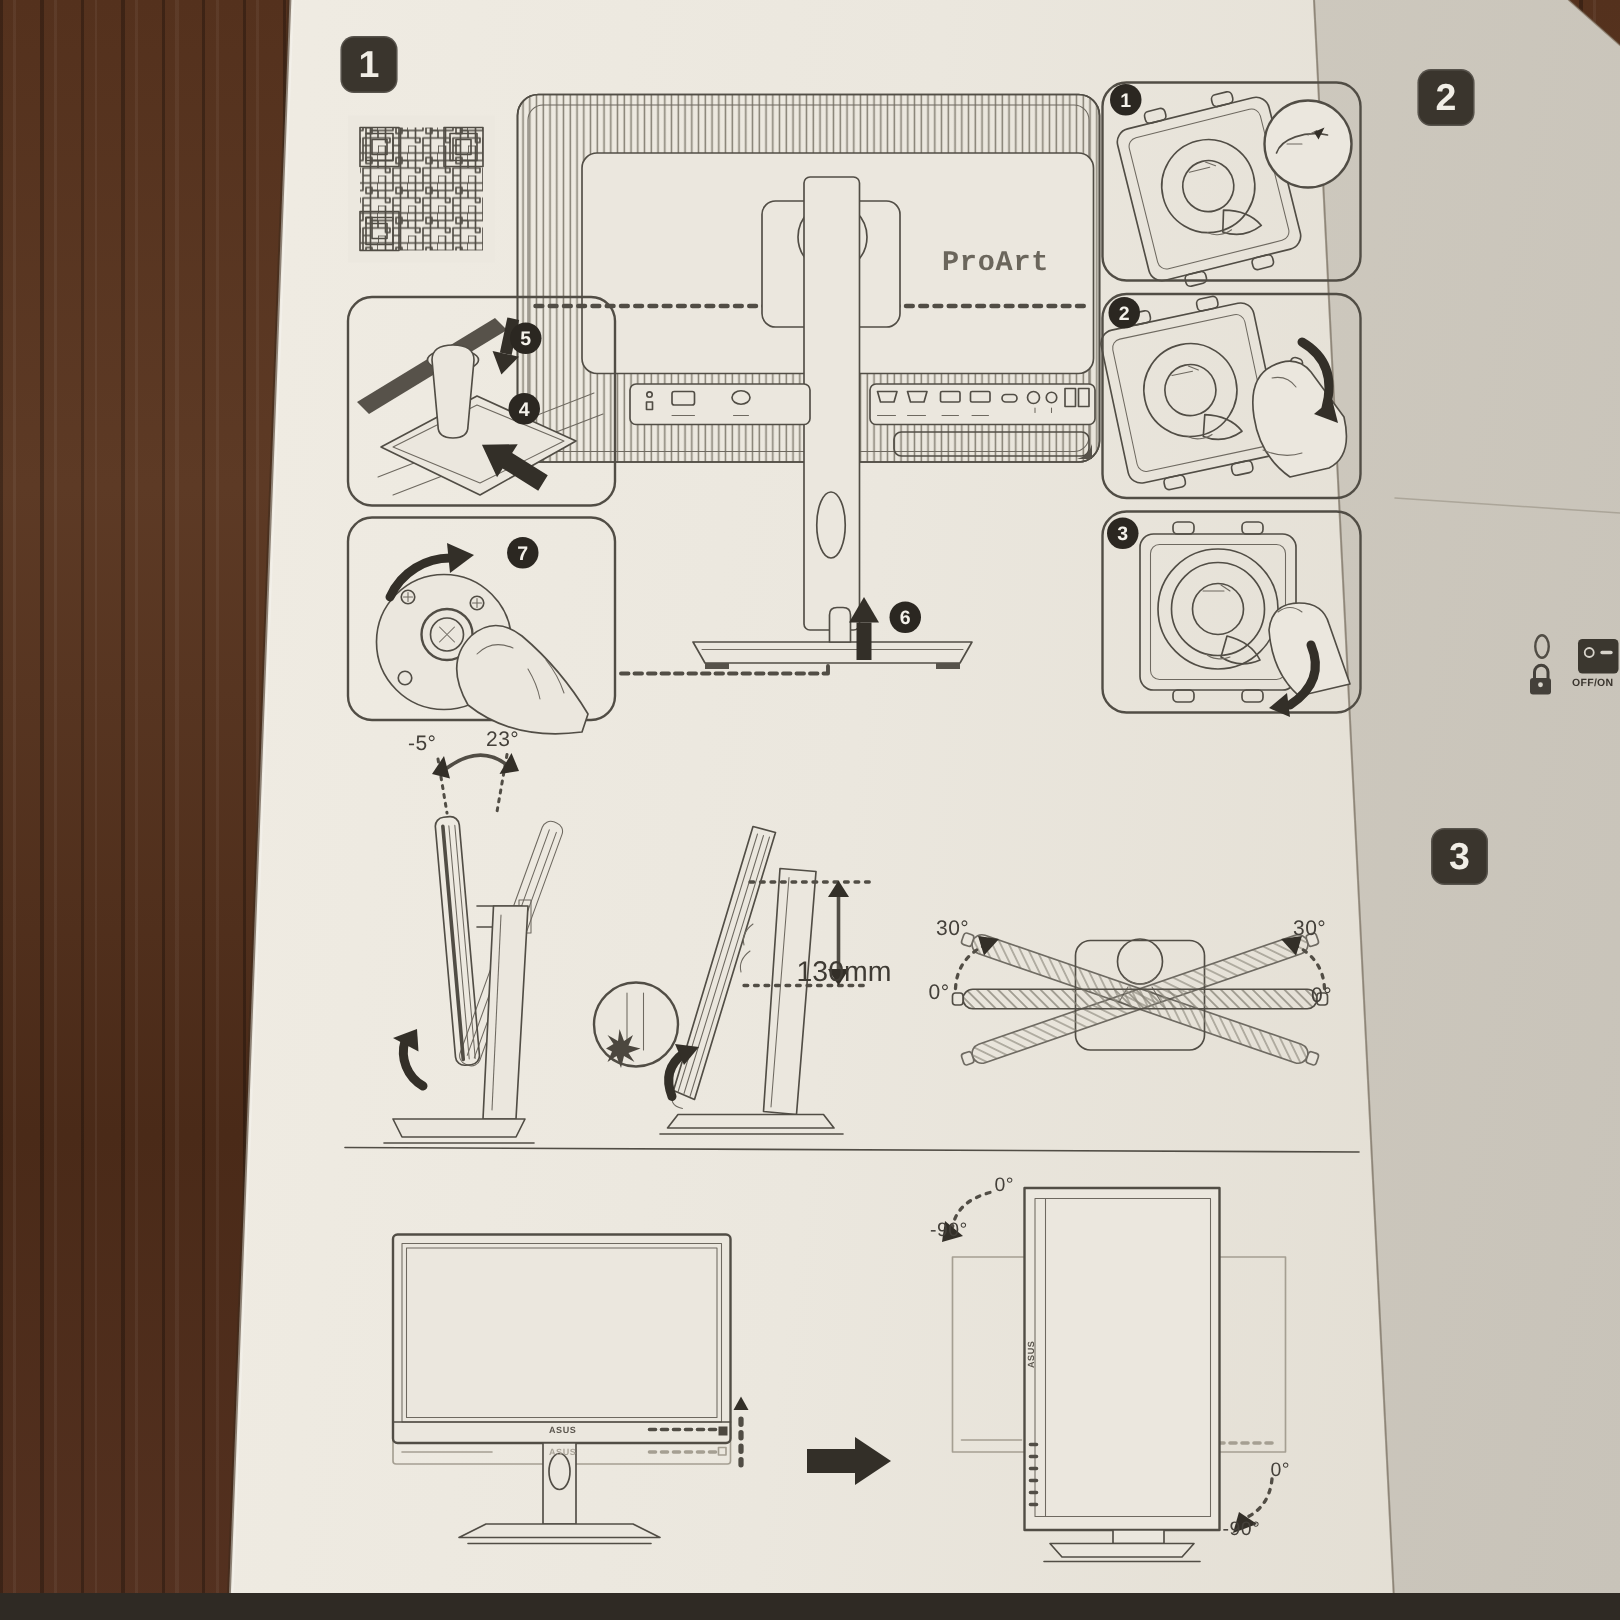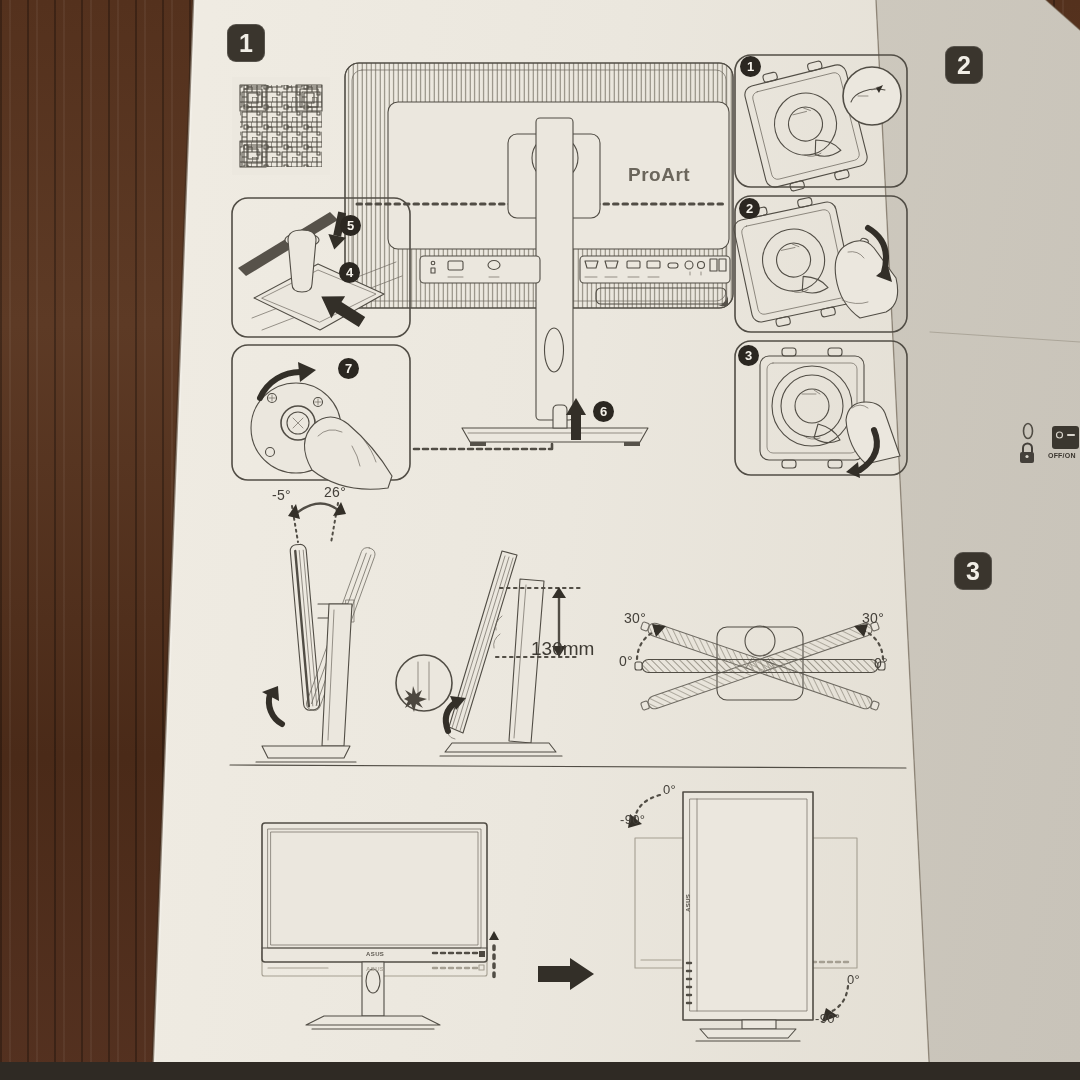--- a/index.html
+++ b/index.html
@@ -35,21 +35,21 @@
   svg.art .pale *{stroke:#a59f92;}
 
   
   .ovl{position:absolute;z-index:3;color:#44403a;}
   .badge{width:38px;height:38px;border-radius:9px;background:#3a352d;color:#f1eee6;
     font-size:25px;font-weight:bold;display:flex;align-items:center;justify-content:center;
     box-shadow:0 0 0 1px rgba(255,255,255,.15) inset;}
   .stepdot{width:21px;height:21px;border-radius:50%;background:#2b2721;color:#f4f1ea;
     font-size:13px;font-weight:bold;display:flex;align-items:center;justify-content:center;}
   .deg{font-size:14px;letter-spacing:.3px;}
-  .proart{font-size:19px;font-weight:600;letter-spacing:.5px;color:#6b665c;}
+  .proart{font-size:19px;font-weight:600;letter-spacing:.5px;color:#6b665c;font-family:Liberation Mono, monospace;}
   .asus-sm{font-size:6px;font-weight:bold;color:#5b564e;letter-spacing:.4px;}
   .asus-ghost{color:#aaa498;}
   .asus-rot{transform:rotate(-90deg);transform-origin:left top;}
   .offon{font-size:7px;font-weight:bold;color:#3a352e;letter-spacing:.2px;}
   .mm{font-size:19px;color:#3f3b34;}
 
   .bottom-strip{position:absolute;left:0;top:1062px;width:1080px;height:18px;background:#2f2a24;z-index:6;}
 </style>
 </head>
 <body>
@@ -374,21 +374,21 @@
   <div class="ovl stepdot" style="left:739px;top:198px;">2</div>
   <div class="ovl stepdot" style="left:738px;top:345px;">3</div>
   <div class="ovl stepdot" style="left:339px;top:262px;">4</div>
   <div class="ovl stepdot" style="left:340px;top:215px;">5</div>
   <div class="ovl stepdot" style="left:593px;top:401px;">6</div>
   <div class="ovl stepdot" style="left:338px;top:358px;">7</div>
 
   <span class="ovl proart" style="left:628px;top:164px;">ProArt</span>
 
   <span class="ovl deg" style="left:272px;top:487px;">-5°</span>
-  <span class="ovl deg" style="left:324px;top:484px;">26°</span>
+  <span class="ovl deg" style="left:324px;top:484px;">23°</span>
 
   <span class="ovl mm" style="left:531px;top:638px;">130mm</span>
 
   <span class="ovl deg" style="left:624px;top:610px;">30°</span>
   <span class="ovl deg" style="left:619px;top:653px;">0°</span>
   <span class="ovl deg" style="left:862px;top:610px;">30°</span>
   <span class="ovl deg" style="left:874px;top:655px;">0°</span>
 
   <span class="ovl deg" style="left:663px;top:782px;font-size:13px;">0°</span>
   <span class="ovl deg" style="left:620px;top:812px;font-size:13px;">-90°</span>

